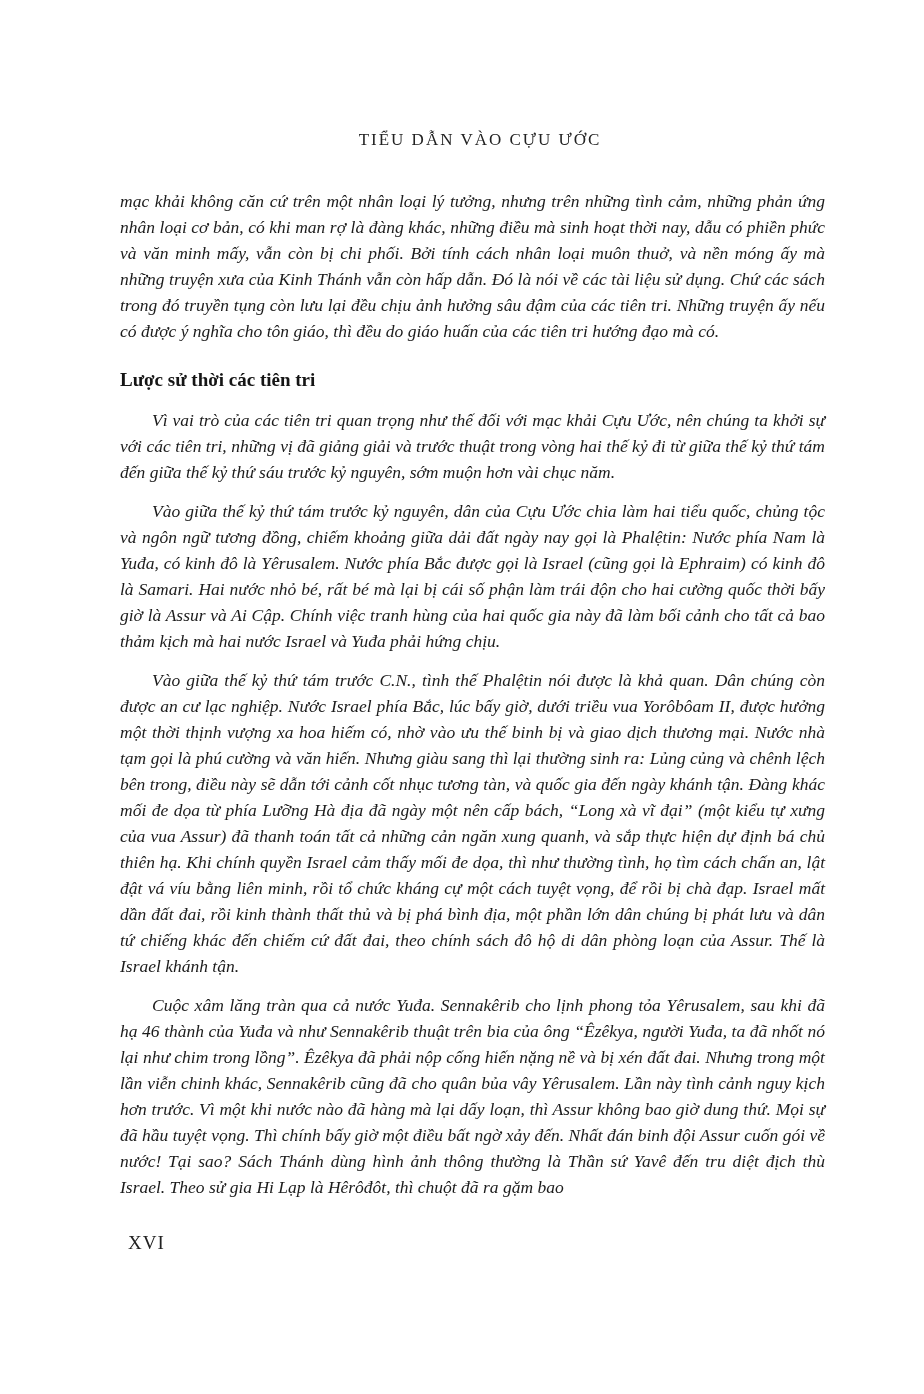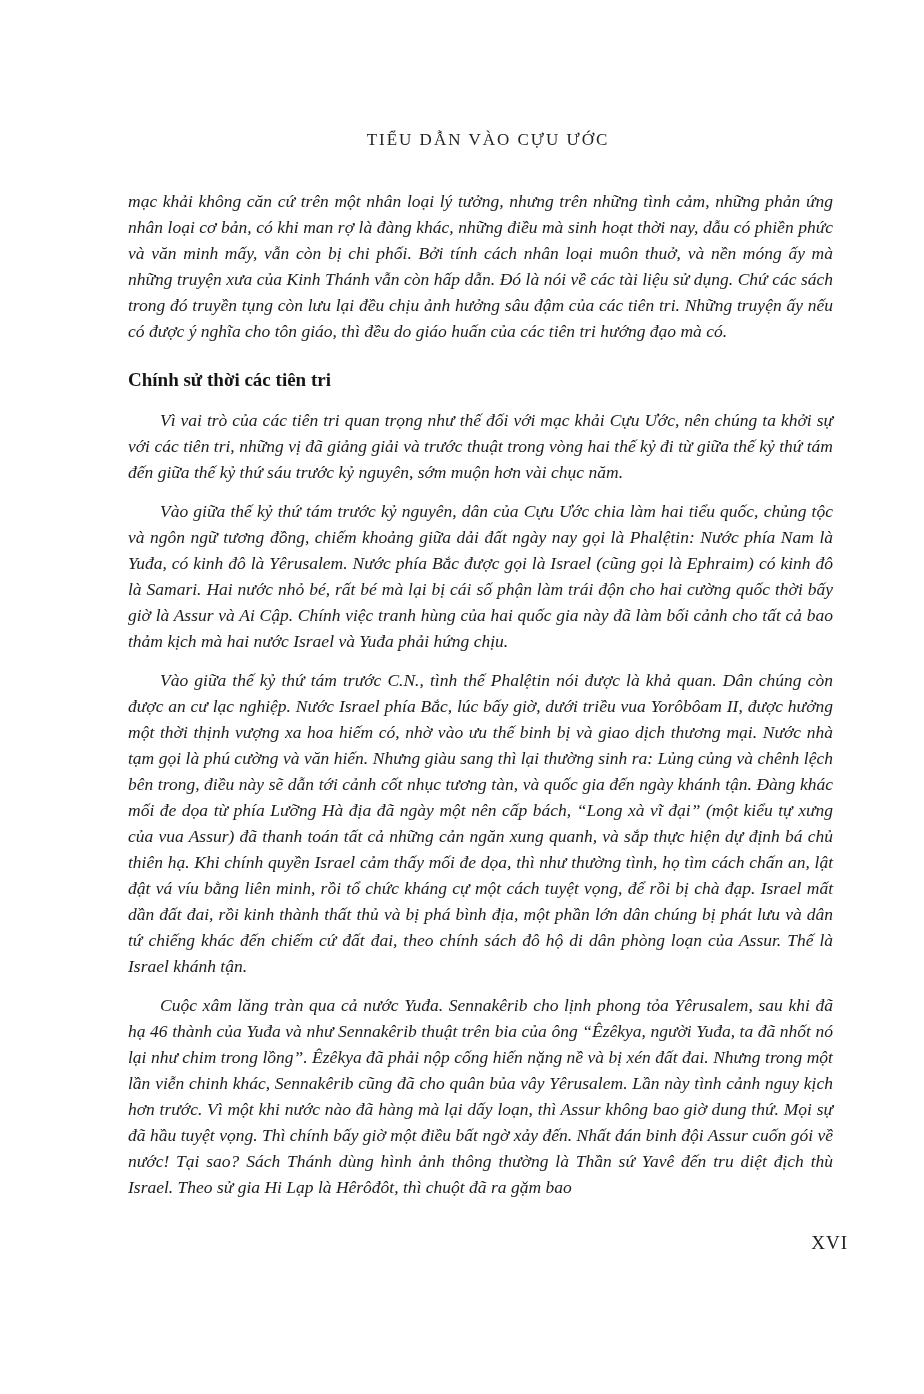--- a/index.html
+++ b/index.html
@@ -15,21 +15,21 @@
     color: #1b1b1b;
   }
   .page {
     position: relative;
     width: 924px;
     height: 1394px;
     background: #ffffff;
   }
   .text-block {
     position: absolute;
-    left: 128px;
+    left: 120px;
     top: 130px;
     width: 720px;
   }
   .running-header {
     text-align: center;
     font-style: normal;
     font-size: 17px;
     letter-spacing: 2px;
     color: #222;
     margin: 0 0 38px 0;
@@ -52,38 +52,38 @@
     font-size: 19px;
     line-height: 24px;
     margin: 24px 0 15px 0;
     color: #151515;
   }
   .page-number {
     position: absolute;
     top: 1232px;
     left: 128px;
     width: 720px;
-    text-align: right;
+    text-align: left;
     font-style: normal;
     font-size: 19px;
     letter-spacing: 1px;
     color: #222;
   }
 </style>
 </head>
 <body>
 
 <div class="page">
   <div class="text-block">
 
     <div class="running-header">TIỂU DẪN VÀO CỰU ƯỚC</div>
 
     <p class="para">mạc khải không căn cứ trên một nhân loại lý tưởng, nhưng trên những tình cảm, những phản ứng nhân loại cơ bản, có khi man rợ là đàng khác, những điều mà sinh hoạt thời nay, dẫu có phiền phức và văn minh mấy, vẫn còn bị chi phối. Bởi tính cách nhân loại muôn thuở, và nền móng ấy mà những truyện xưa của Kinh Thánh vẫn còn hấp dẫn. Đó là nói về các tài liệu sử dụng. Chứ các sách trong đó truyền tụng còn lưu lại đều chịu ảnh hưởng sâu đậm của các tiên tri. Những truyện ấy nếu có được ý nghĩa cho tôn giáo, thì đều do giáo huấn của các tiên tri hướng đạo mà có.</p>
 
-    <h2 class="section-heading">Chính sử thời các tiên tri</h2>
+    <h2 class="section-heading">Lược sử thời các tiên tri</h2>
 
     <p class="para indented">Vì vai trò của các tiên tri quan trọng như thế đối với mạc khải Cựu Ước, nên chúng ta khởi sự với các tiên tri, những vị đã giảng giải và trước thuật trong vòng hai thế kỷ đi từ giữa thế kỷ thứ tám đến giữa thế kỷ thứ sáu trước kỷ nguyên, sớm muộn hơn vài chục năm.</p>
 
     <p class="para indented">Vào giữa thế kỷ thứ tám trước kỷ nguyên, dân của Cựu Ước chia làm hai tiểu quốc, chủng tộc và ngôn ngữ tương đồng, chiếm khoảng giữa dải đất ngày nay gọi là Phalệtin: Nước phía Nam là Yuđa, có kinh đô là Yêrusalem. Nước phía Bắc được gọi là Israel (cũng gọi là Ephraim) có kinh đô là Samari. Hai nước nhỏ bé, rất bé mà lại bị cái số phận làm trái độn cho hai cường quốc thời bấy giờ là Assur và Ai Cập. Chính việc tranh hùng của hai quốc gia này đã làm bối cảnh cho tất cả bao thảm kịch mà hai nước Israel và Yuđa phải hứng chịu.</p>
 
     <p class="para indented">Vào giữa thế kỷ thứ tám trước C.N., tình thế Phalệtin nói được là khả quan. Dân chúng còn được an cư lạc nghiệp. Nước Israel phía Bắc, lúc bấy giờ, dưới triều vua Yorôbôam II, được hưởng một thời thịnh vượng xa hoa hiếm có, nhờ vào ưu thế binh bị và giao dịch thương mại. Nước nhà tạm gọi là phú cường và văn hiến. Nhưng giàu sang thì lại thường sinh ra: Lủng củng và chênh lệch bên trong, điều này sẽ dẫn tới cảnh cốt nhục tương tàn, và quốc gia đến ngày khánh tận. Đàng khác mối đe dọa từ phía Lưỡng Hà địa đã ngày một nên cấp bách, “Long xà vĩ đại” (một kiểu tự xưng của vua Assur) đã thanh toán tất cả những cản ngăn xung quanh, và sắp thực hiện dự định bá chủ thiên hạ. Khi chính quyền Israel cảm thấy mối đe dọa, thì như thường tình, họ tìm cách chấn an, lật đật vá víu bằng liên minh, rồi tổ chức kháng cự một cách tuyệt vọng, để rồi bị chà đạp. Israel mất dần đất đai, rồi kinh thành thất thủ và bị phá bình địa, một phần lớn dân chúng bị phát lưu và dân tứ chiếng khác đến chiếm cứ đất đai, theo chính sách đô hộ di dân phòng loạn của Assur. Thế là Israel khánh tận.</p>
 
     <p class="para indented">Cuộc xâm lăng tràn qua cả nước Yuđa. Sennakêrib cho lịnh phong tỏa Yêrusalem, sau khi đã hạ 46 thành của Yuđa và như Sennakêrib thuật trên bia của ông “Êzêkya, người Yuđa, ta đã nhốt nó lại như chim trong lồng”. Êzêkya đã phải nộp cống hiến nặng nề và bị xén đất đai. Nhưng trong một lần viễn chinh khác, Sennakêrib cũng đã cho quân bủa vây Yêrusalem. Lần này tình cảnh nguy kịch hơn trước. Vì một khi nước nào đã hàng mà lại dấy loạn, thì Assur không bao giờ dung thứ. Mọi sự đã hầu tuyệt vọng. Thì chính bấy giờ một điều bất ngờ xảy đến. Nhất đán binh đội Assur cuốn gói về nước! Tại sao? Sách Thánh dùng hình ảnh thông thường là Thần sứ Yavê đến tru diệt địch thù Israel. Theo sử gia Hi Lạp là Hêrôđôt, thì chuột đã ra gặm bao</p>
 
   </div>

